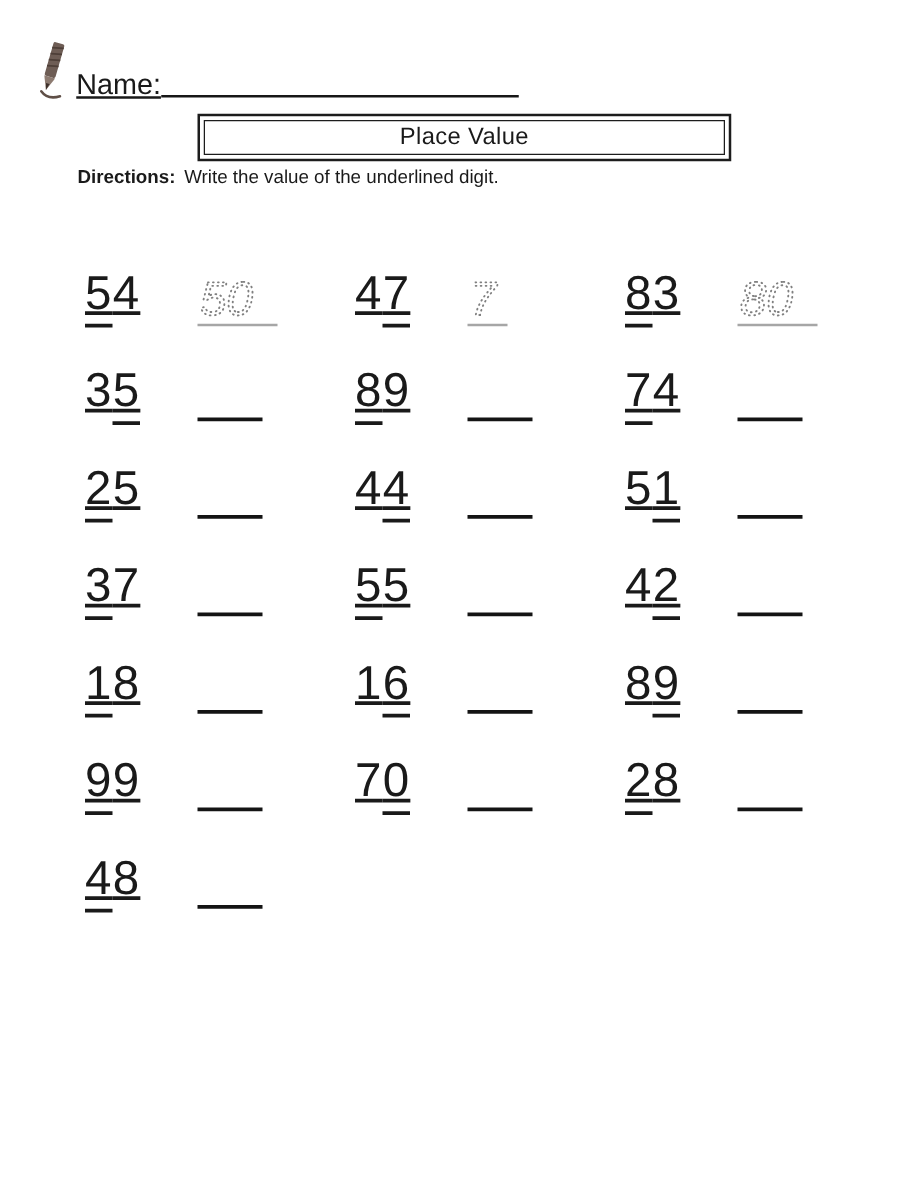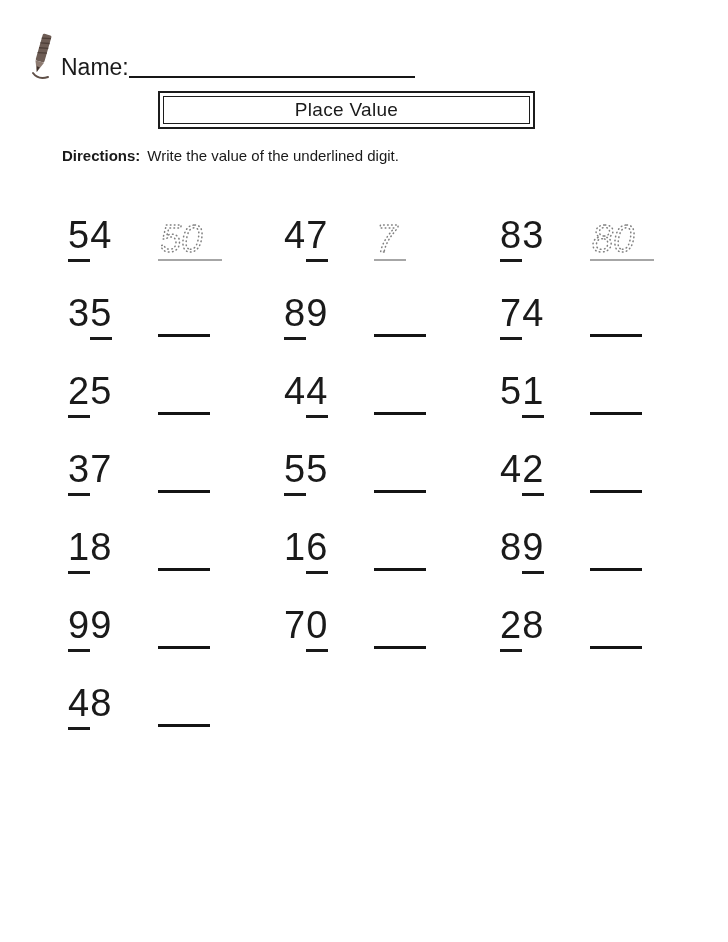--- a/index.html
+++ b/index.html
@@ -4,49 +4,50 @@
 <style>
   html,body{margin:0;padding:0;background:#ffffff;}
   body{
     width:728px;height:942px;position:relative;overflow:hidden;
     font-family:"Liberation Sans","DejaVu Sans",sans-serif;
     color:var(--ink,#1a1a1a);
   }
   
   .name-row{
     position:absolute;left:30px;top:32px;
-    display:flex;align-items:flex-end;
+    display:flex;align-items:flex-end;text-decoration:underline;
   }
   .pencil{display:block;margin-right:4px;}
   .name-label{font-size:23px;line-height:1;padding-bottom:3px;}
   .name-line{
     display:inline-block;width:286px;height:0;
     border-bottom:2px solid #161616;margin-bottom:4px;
   }
   
   .title-box{
-    position:absolute;left:158px;top:91px;width:377px;height:38px;
+    position:absolute;left:158px;top:91px;width:427px;height:38px;
     border:2px solid #1c1c1c;box-sizing:border-box;padding:3px;
     background:#fff;
   }
   .title-inner{
     width:100%;height:100%;border:1px solid #1c1c1c;box-sizing:border-box;
     display:flex;align-items:center;justify-content:center;
   }
   .title-text{font-size:19px;letter-spacing:.3px;}
   
   .directions{
-    position:absolute;left:62px;top:147px;font-size:15px;line-height:1.2;
+    position:absolute;left:62px;top:133px;font-size:15px;line-height:1.2;
   }
   .directions .lbl{font-weight:bold;margin-right:7px;}
   
   .grid{
     position:absolute;left:68px;top:212px;width:648px;
     display:grid;grid-template-columns:216px 216px 216px;
     row-gap:36px;
+    text-decoration:underline;
   }
   .cell{display:flex;align-items:flex-end;height:42px;}
   .num{
     font-size:38px;line-height:1;letter-spacing:1px;
     white-space:nowrap;color:var(--ink,#1a1a1a);
   }
   .num .under{
     border-bottom:3px solid var(--ink,#1a1a1a);
     padding-bottom:3px;
   }

